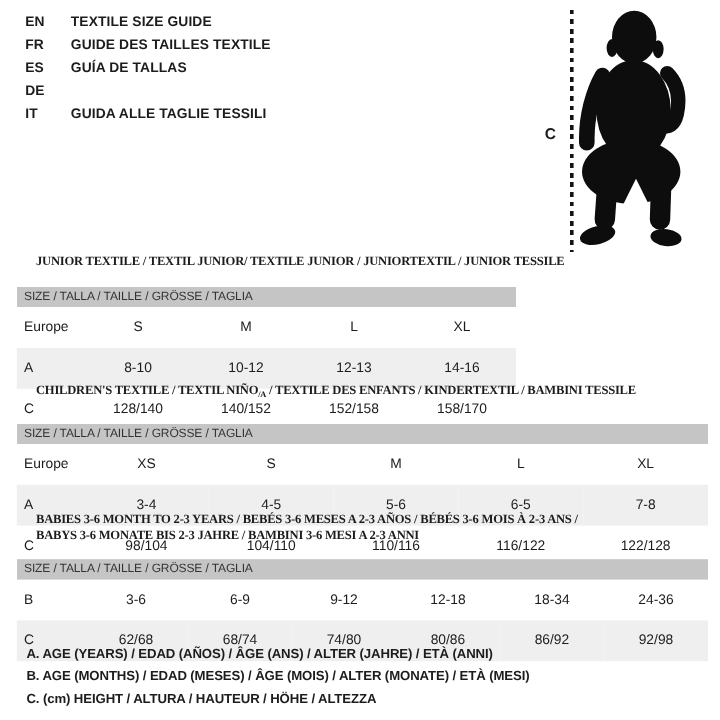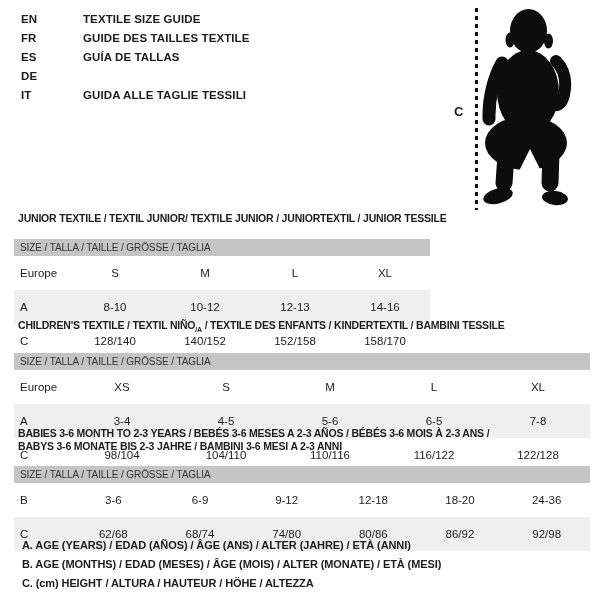--- a/index.html
+++ b/index.html
@@ -6,37 +6,37 @@
   body{
     width:600px;height:600px;background:#ffffff;position:relative;
     font-family:"Liberation Sans", sans-serif;
     color:var(--text,#1c1c1c);
     overflow:hidden;
   }
   .abs{position:absolute;}
 
   
   .lang-list{left:21px;top:10px;}
-  .lang-row{display:flex;line-height:19px;font-weight:700;font-size:11.5px;letter-spacing:0.1px;gap:24px;}
+  .lang-row{display:flex;line-height:19px;font-weight:700;font-size:11.5px;letter-spacing:0.1px;}
   .lang-code{width:38px;}
 
   
   .figure{left:0;top:0;width:600px;height:220px;pointer-events:none;}
   .dash-line{position:absolute;left:475px;top:8px;width:3px;height:202px;
     background:repeating-linear-gradient(to bottom,#141414 0 4px,transparent 4px 8px);}
   .height-label{position:absolute;left:454px;top:104px;font-weight:700;font-size:13px;}
   .baby-svg{position:absolute;left:482px;top:7px;}
 
   
   .tbl-block{left:14px;}
   .t1{top:212px;width:416px;}
   .t2{top:319px;width:576px;}
   .t3{top:427px;width:576px;}
   .tbl-title{font-weight:700;font-size:10.5px;line-height:13px;letter-spacing:-0.2px;
-    margin-left:4px;white-space:nowrap;}
+    margin-left:16px;white-space:nowrap;font-family:Liberation Serif, serif;}
   .t1 .tbl-title{margin-bottom:14px;}
   .t2 .tbl-title{margin-bottom:17px;}
   .t3 .tbl-title{margin-bottom:13px;}
   sub.subA{font-size:7px;}
   table{border-collapse:collapse;width:100%;table-layout:fixed;font-size:11.5px;}
   th.sizebar{background:var(--header-bar,#c5c5c5);height:17px;text-align:left;
     font-weight:400;color:#333;padding:0 0 0 6px;font-size:10px;letter-spacing:-0.1px;white-space:nowrap;overflow:hidden;}
   td{height:34px;text-align:center;padding:0;white-space:nowrap;}
   td.lbl{text-align:left;padding-left:6px;}
   tr.stripe td{background:var(--stripe,#efefef);}
@@ -195,21 +195,21 @@
           <th class="sizebar" colspan="7">SIZE / TALLA / TAILLE / GRÖSSE / TAGLIA</th>
         </tr>
       </thead>
     <tbody>
         <tr>
           <td class="lbl">B</td>
           <td class="val">3-6</td>
           <td class="val">6-9</td>
           <td class="val">9-12</td>
           <td class="val">12-18</td>
-          <td class="val">18-20</td>
+          <td class="val">18-34</td>
           <td class="val">24-36</td>
         </tr>
         <tr class="stripe">
           <td class="lbl">C</td>
           <td class="val">62/68</td>
           <td class="val">68/74</td>
           <td class="val">74/80</td>
           <td class="val">80/86</td>
           <td class="val">86/92</td>
           <td class="val">92/98</td>

